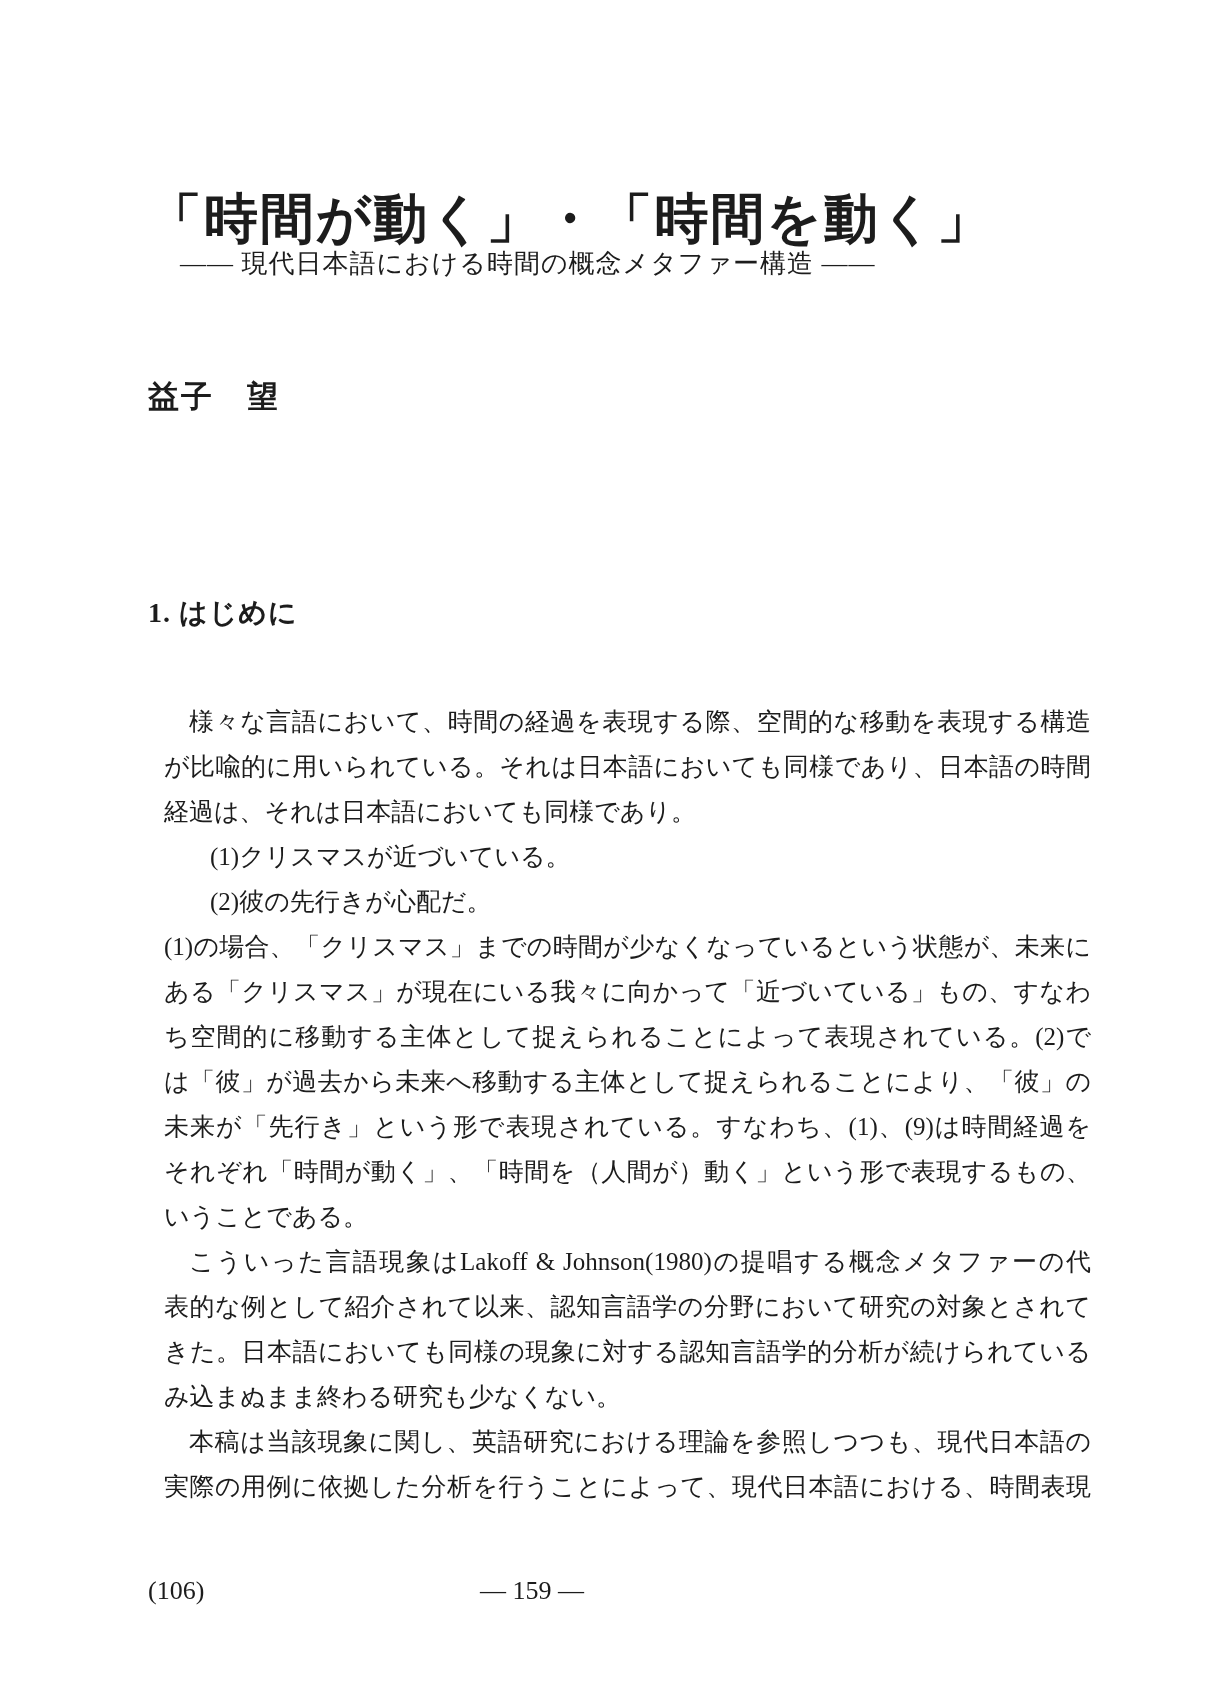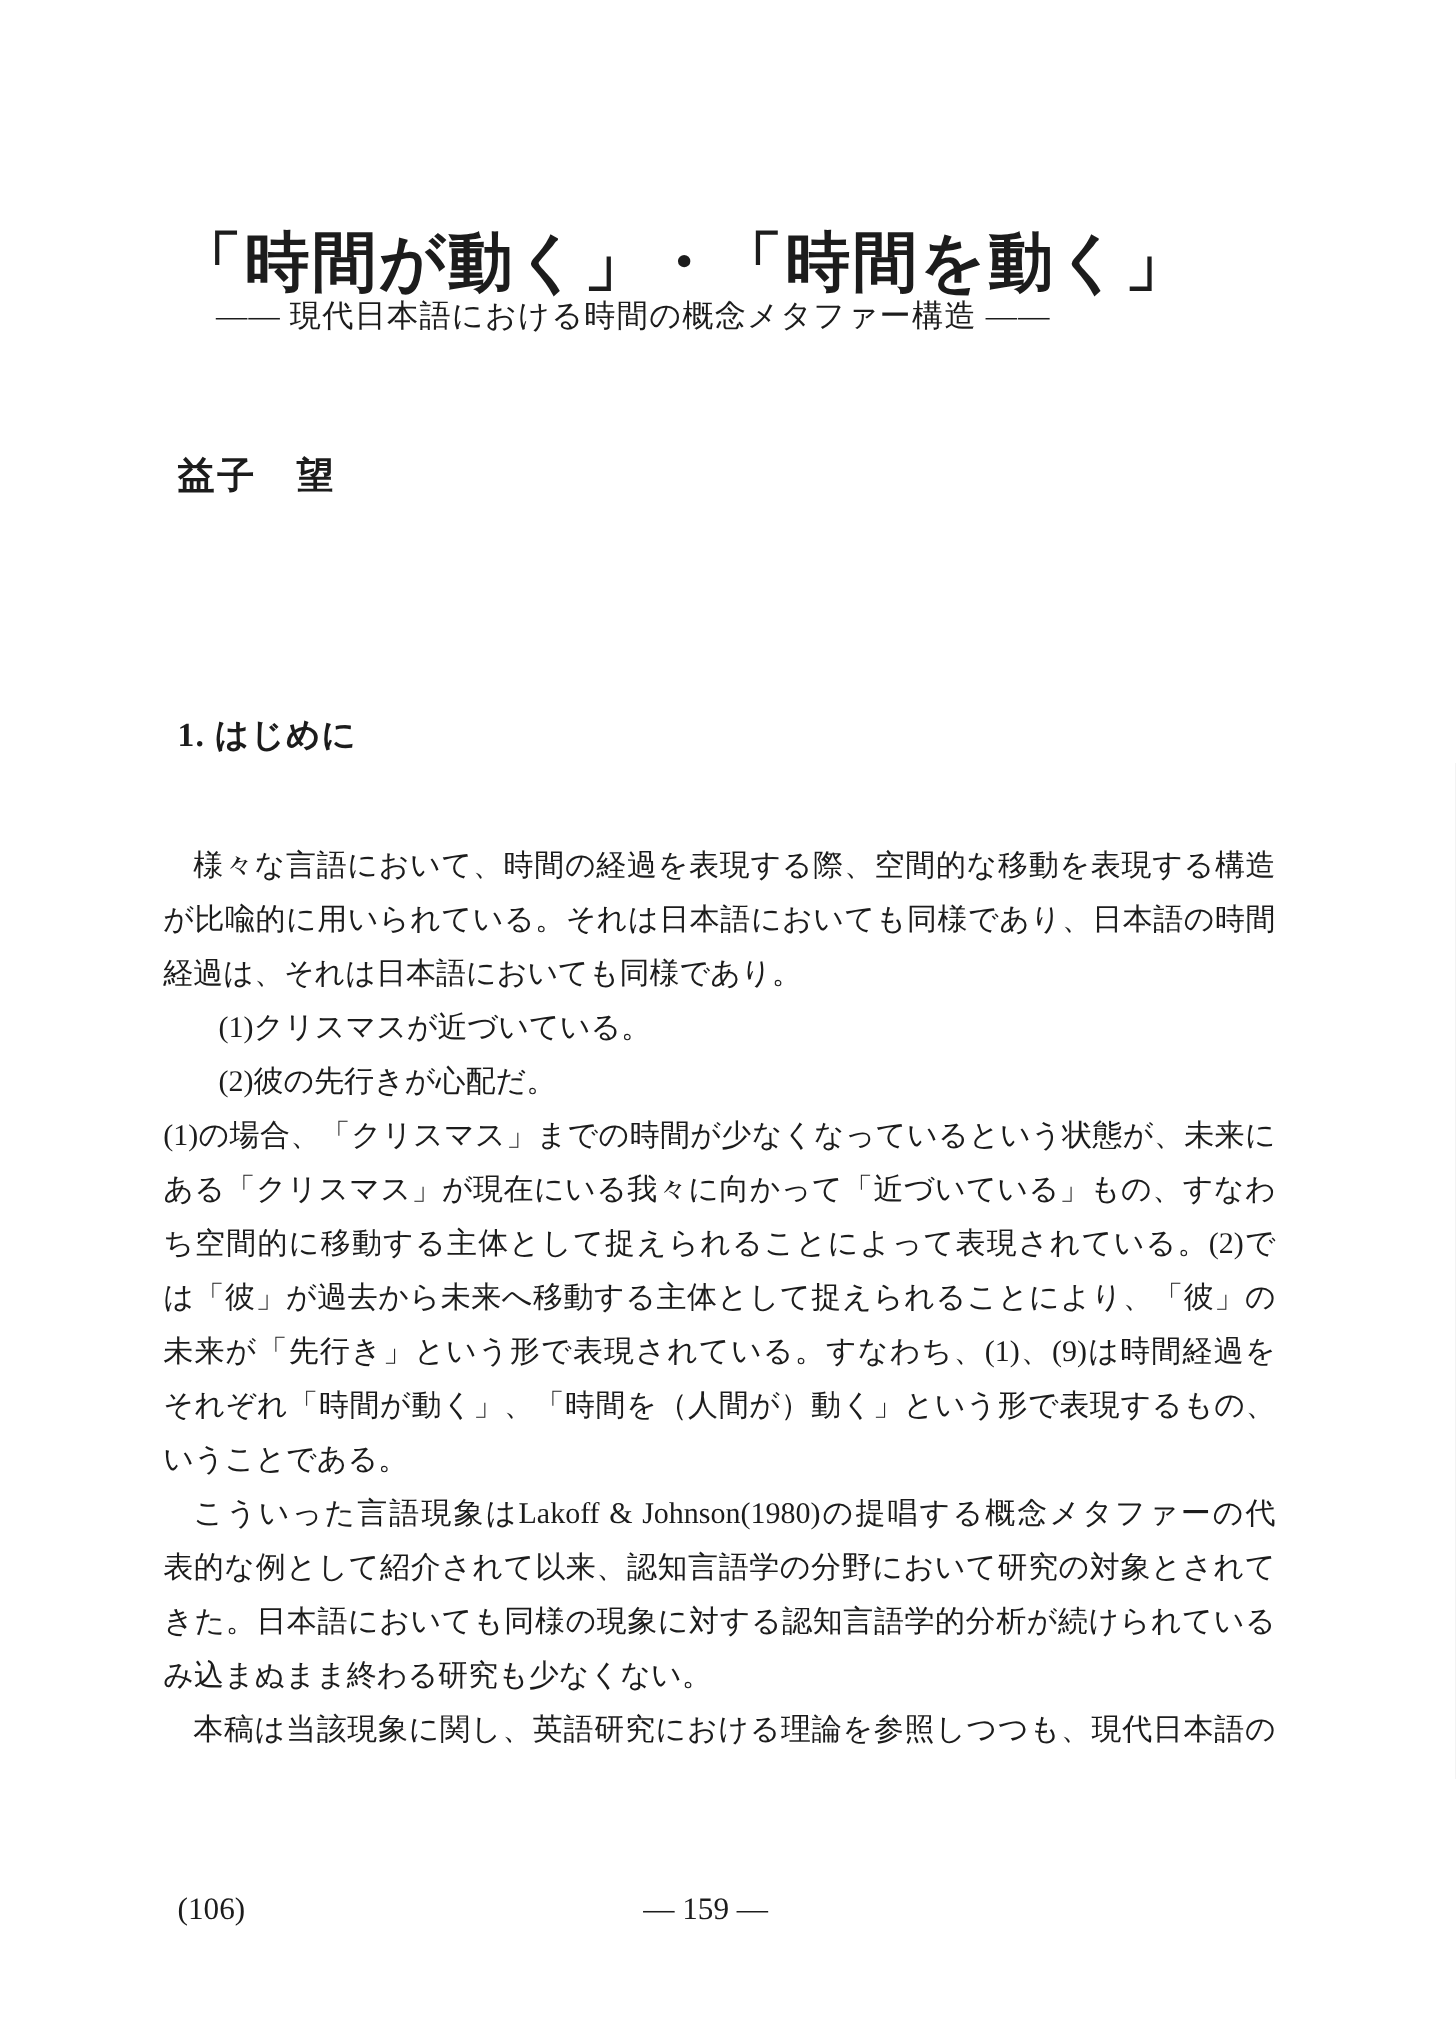--- a/index.html
+++ b/index.html
@@ -43,21 +43,21 @@
   .section-heading {
     position: absolute;
     left: 148px;
     top: 594px;
     font-size: 28px;
     font-weight: 700;
     letter-spacing: 1px;
   }
   .body-text {
     position: absolute;
-    left: 136px;
+    left: 164px;
     top: 699px;
     width: 927px;
     font-size: 25px;
     line-height: 45px;
   }
   .line { height: 45px; white-space: nowrap; }
   .line.fill {
     white-space: normal;
     text-align: justify;
     text-align-last: justify;
@@ -71,21 +71,21 @@
     position: absolute;
     left: 148px;
     top: 1576px;
     font-size: 26px;
   }
   .footer-center {
     position: absolute;
     left: 480px;
     top: 1576px;
     width: 160px;
-    text-align: right;
+    text-align: left;
     font-size: 26px;
     white-space: nowrap;
   }
 </style>
 </head>
 <body>
 
 <div class="page">
 
   <h1 class="title" style="margin:0">「時間が動く」・「時間を動く」</h1>
@@ -107,18 +107,19 @@
     <div class="line fill">ち空間的に移動する主体として捉えられることによって表現されている。(2)で</div>
     <div class="line fill">は「彼」が過去から未来へ移動する主体として捉えられることにより、「彼」の</div>
     <div class="line fill">未来が「先行き」という形で表現されている。すなわち、(1)、(9)は時間経過を</div>
     <div class="line fill">それぞれ「時間が動く」、「時間を（人間が）動く」という形で表現するもの、と</div>
     <div class="line">いうことである。</div>
     <div class="line fill ind1">こういった言語現象はLakoff &amp; Johnson(1980)の提唱する概念メタファーの代</div>
     <div class="line fill">表的な例として紹介されて以来、認知言語学の分野において研究の対象とされて</div>
     <div class="line fill">きた。日本語においても同様の現象に対する認知言語学的分析が続けられている</div>
     <div class="line">み込まぬまま終わる研究も少なくない。</div>
     <div class="line fill ind1">本稿は当該現象に関し、英語研究における理論を参照しつつも、現代日本語の</div>
+    <div class="line fill">実際の用例に依拠した分析を行うことによって、現代日本語における、時間表現</div>
   </div>
 
   <div class="footer-left">(106)</div>
   <div class="footer-center">― 159 ―</div>
 
 </div>
 
 </body></html>

